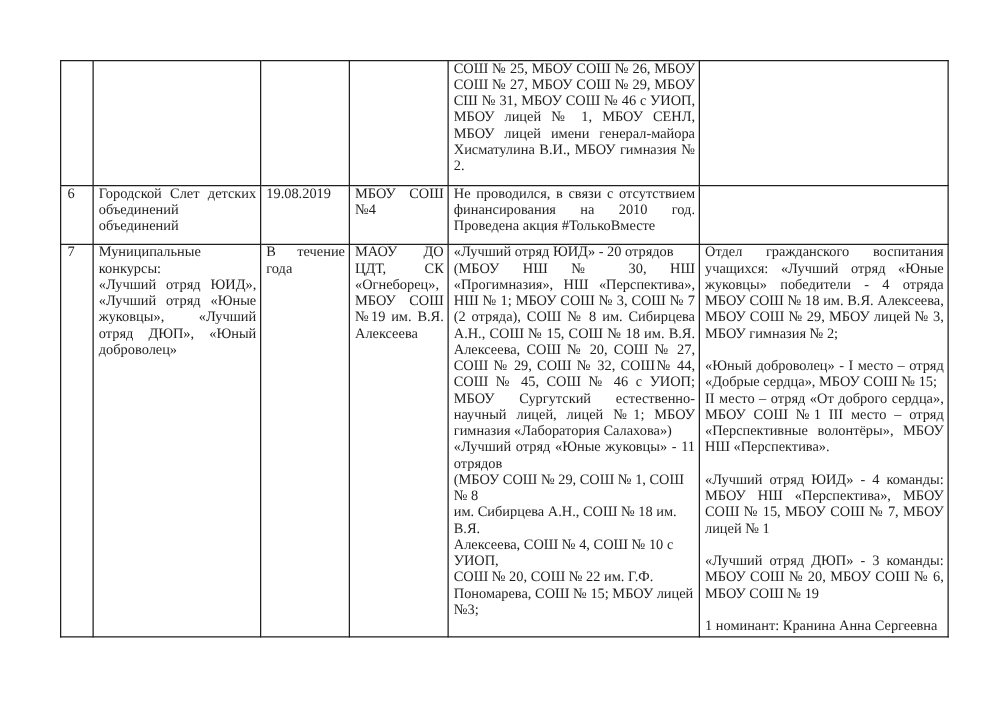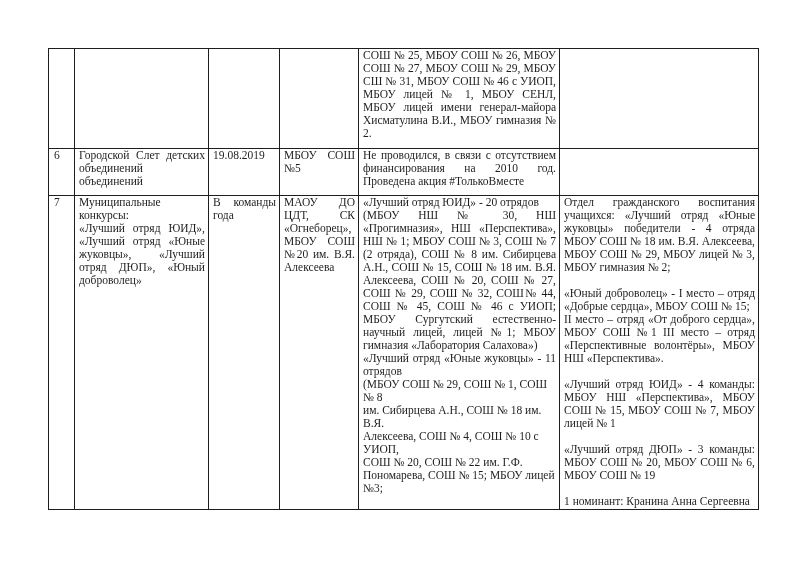--- a/index.html
+++ b/index.html
@@ -66,31 +66,31 @@
         <td></td>
         <td></td>
         <td></td>
         <td>СОШ № 25, МБОУ СОШ № 26, МБОУ СОШ № 27, МБОУ СОШ № 29, МБОУ СШ № 31, МБОУ СОШ № 46 с УИОП, МБОУ лицей № 1, МБОУ СЕНЛ, МБОУ лицей имени генерал-майора Хисматулина В.И., МБОУ гимназия № 2.</td>
         <td></td>
       </tr>
       <tr class="row-6">
         <td class="cell-num">6</td>
         <td>Городской Слет детских объединений объединений</td>
         <td>19.08.2019</td>
-        <td>МБОУ СОШ №5</td>
+        <td>МБОУ СОШ №4</td>
         <td>Не проводился, в связи с отсутствием финансирования на 2010 год. Проведена акция #ТолькоВместе</td>
         <td></td>
       </tr>
       <tr class="row-7">
         <td class="cell-num">7</td>
         <td>Муниципальные
 конкурсы:
 «Лучший отряд ЮИД», «Лучший отряд «Юные жуковцы», «Лучший отряд ДЮП», «Юный доброволец»</td>
-        <td>В команды года</td>
-        <td>МАОУ ДО ЦДТ, СК «Огнеборец», МБОУ СОШ №20 им. В.Я. Алексеева</td>
+        <td>В течение года</td>
+        <td>МАОУ ДО ЦДТ, СК «Огнеборец», МБОУ СОШ №19 им. В.Я. Алексеева</td>
         <td>«Лучший отряд ЮИД» - 20 отрядов
 (МБОУ НШ № 30, НШ «Прогимназия», НШ «Перспектива», НШ № 1; МБОУ СОШ № 3, СОШ № 7 (2 отряда), СОШ № 8 им. Сибирцева А.Н., СОШ № 15, СОШ № 18 им. В.Я. Алексеева, СОШ № 20, СОШ № 27, СОШ № 29, СОШ № 32, СОШ№ 44, СОШ № 45, СОШ № 46 с УИОП; МБОУ Сургутский естественно-научный лицей, лицей №1; МБОУ гимназия «Лаборатория Салахова»)
 «Лучший отряд «Юные жуковцы» - 11 отрядов
 (МБОУ СОШ № 29, СОШ № 1, СОШ
 № 8
 им. Сибирцева А.Н., СОШ № 18 им.
 В.Я.
 Алексеева, СОШ № 4, СОШ № 10 с
 УИОП,
 СОШ № 20, СОШ № 22 им. Г.Ф.

